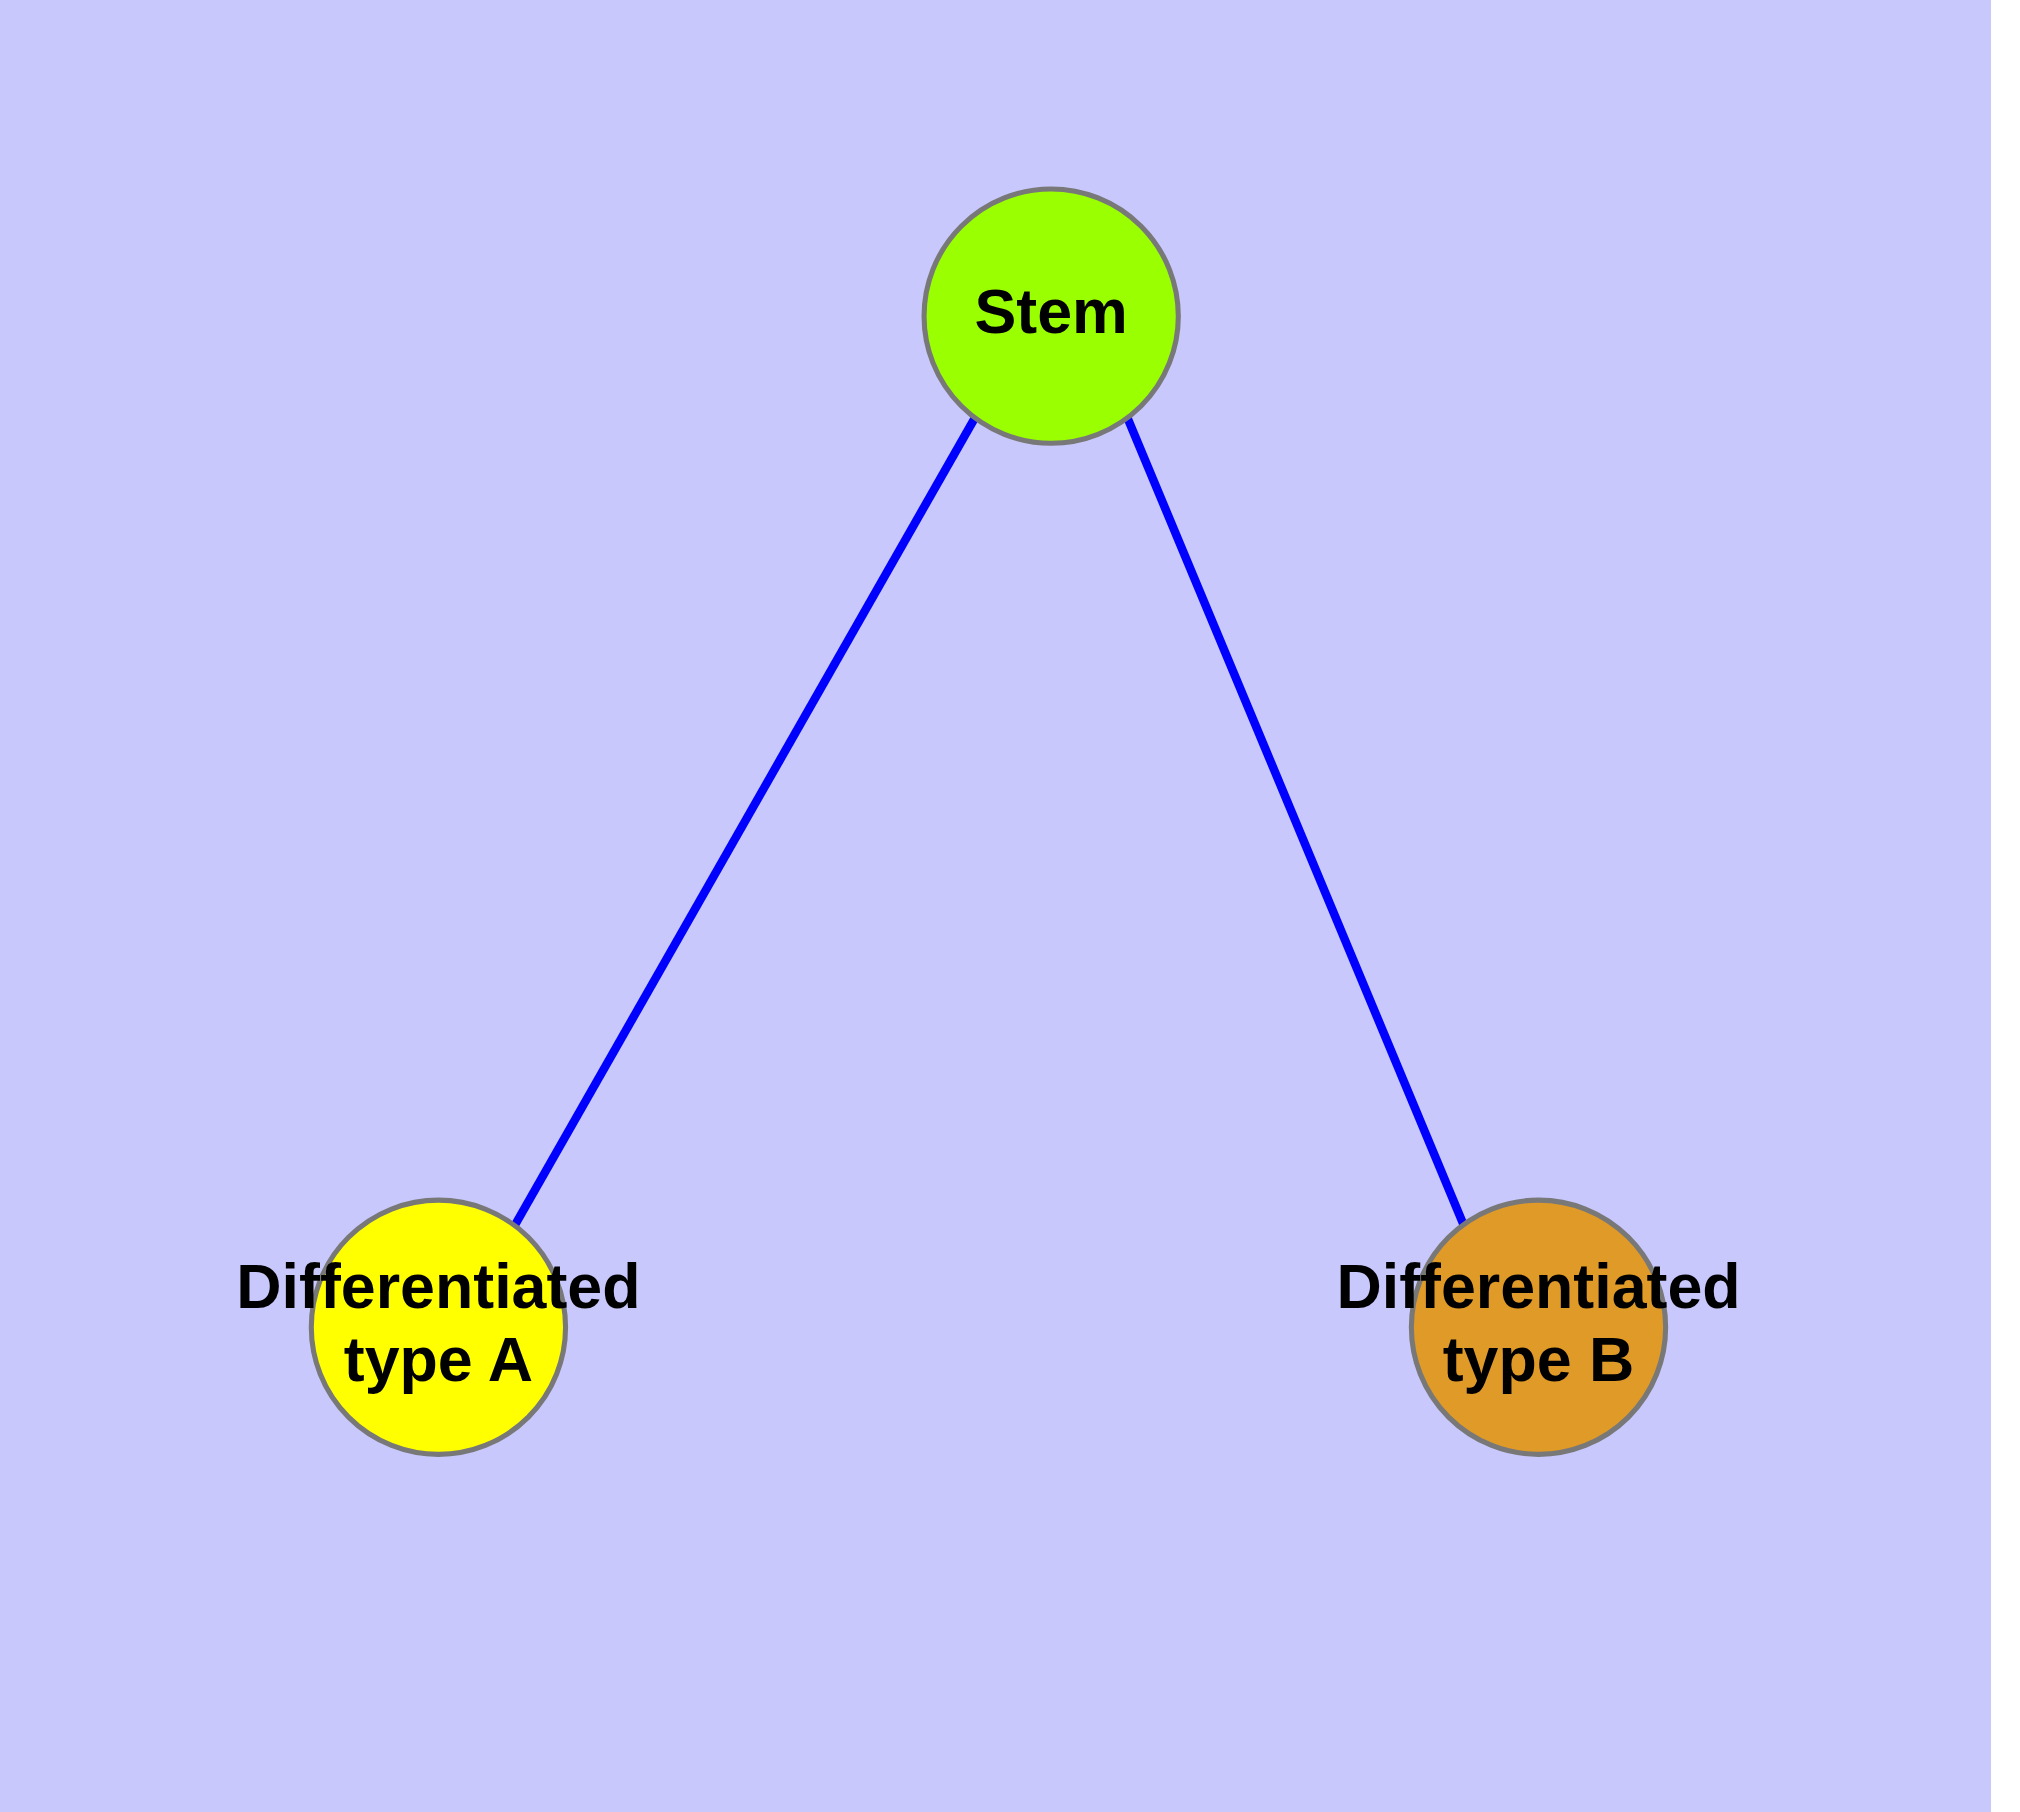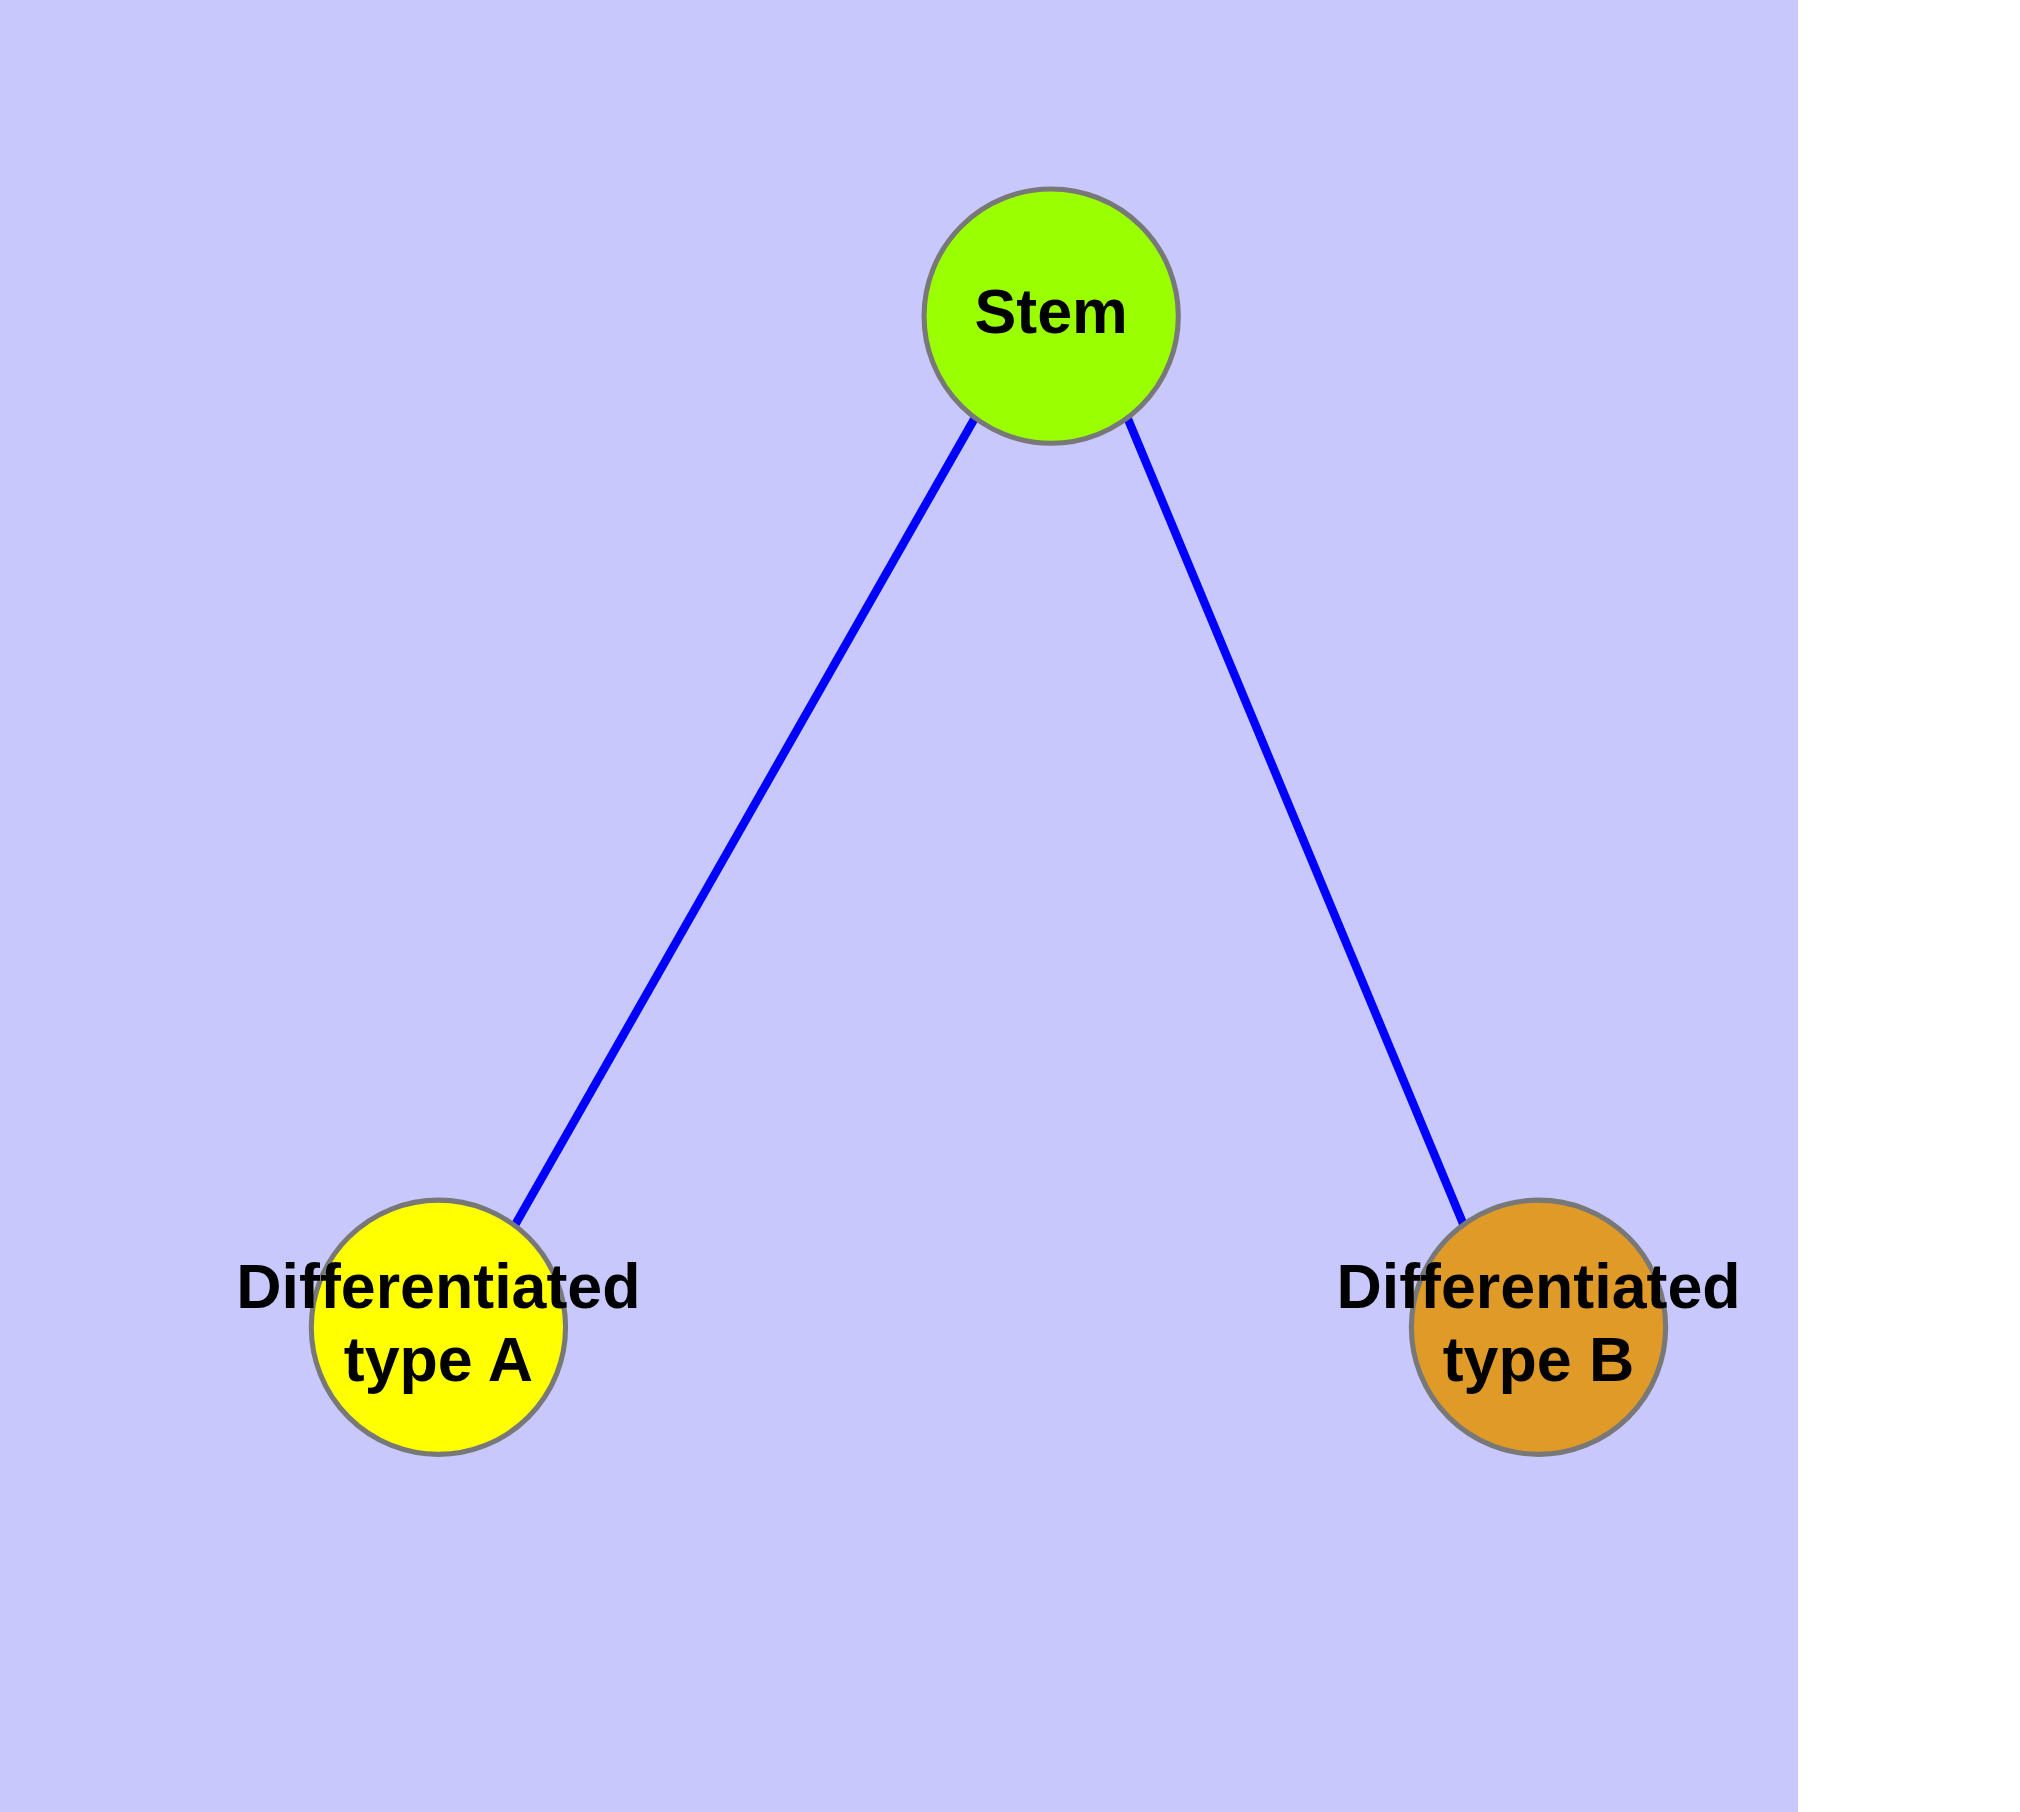--- a/index.html
+++ b/index.html
@@ -28,21 +28,21 @@
     font-weight: bold;
     fill: #000000;
     text-anchor: middle;
     dominant-baseline: middle;
     paint-order: normal;
   }
 </style>
 </head>
 <body>
 
-<div id="canvas-root" style="width: 1798px; height: 1812px; background: rgb(200, 200, 252);">
+<div id="canvas-root" style="width: 1991px; height: 1812px; background: rgb(200, 200, 252);">
   <svg id="graph-svg" viewBox="0 0 2384 2138" xmlns="http://www.w3.org/2000/svg" style="width: 2021px; height: 1812px;">
     <rect id="bg-rect" x="0" y="0" width="2384" height="2138" fill="#c8c8fc"></rect>
     <g id="edge-layer">
         <line x1="1150" y1="493" x2="607" y2="1446" stroke="#0000ff" stroke-width="10" stroke-linecap="butt"></line>
         <line x1="1330" y1="493" x2="1727" y2="1446" stroke="#0000ff" stroke-width="10" stroke-linecap="butt"></line>
       </g>
     <g id="node-layer">
         <g>
           <circle cx="1240" cy="373" r="150" fill="#9aff00" stroke="#787878" stroke-width="6"></circle>
           <text class="node-label" x="1240" y="373" font-size="74" fill="#000000"><tspan x="1240" dy="0">Stem</tspan></text>

